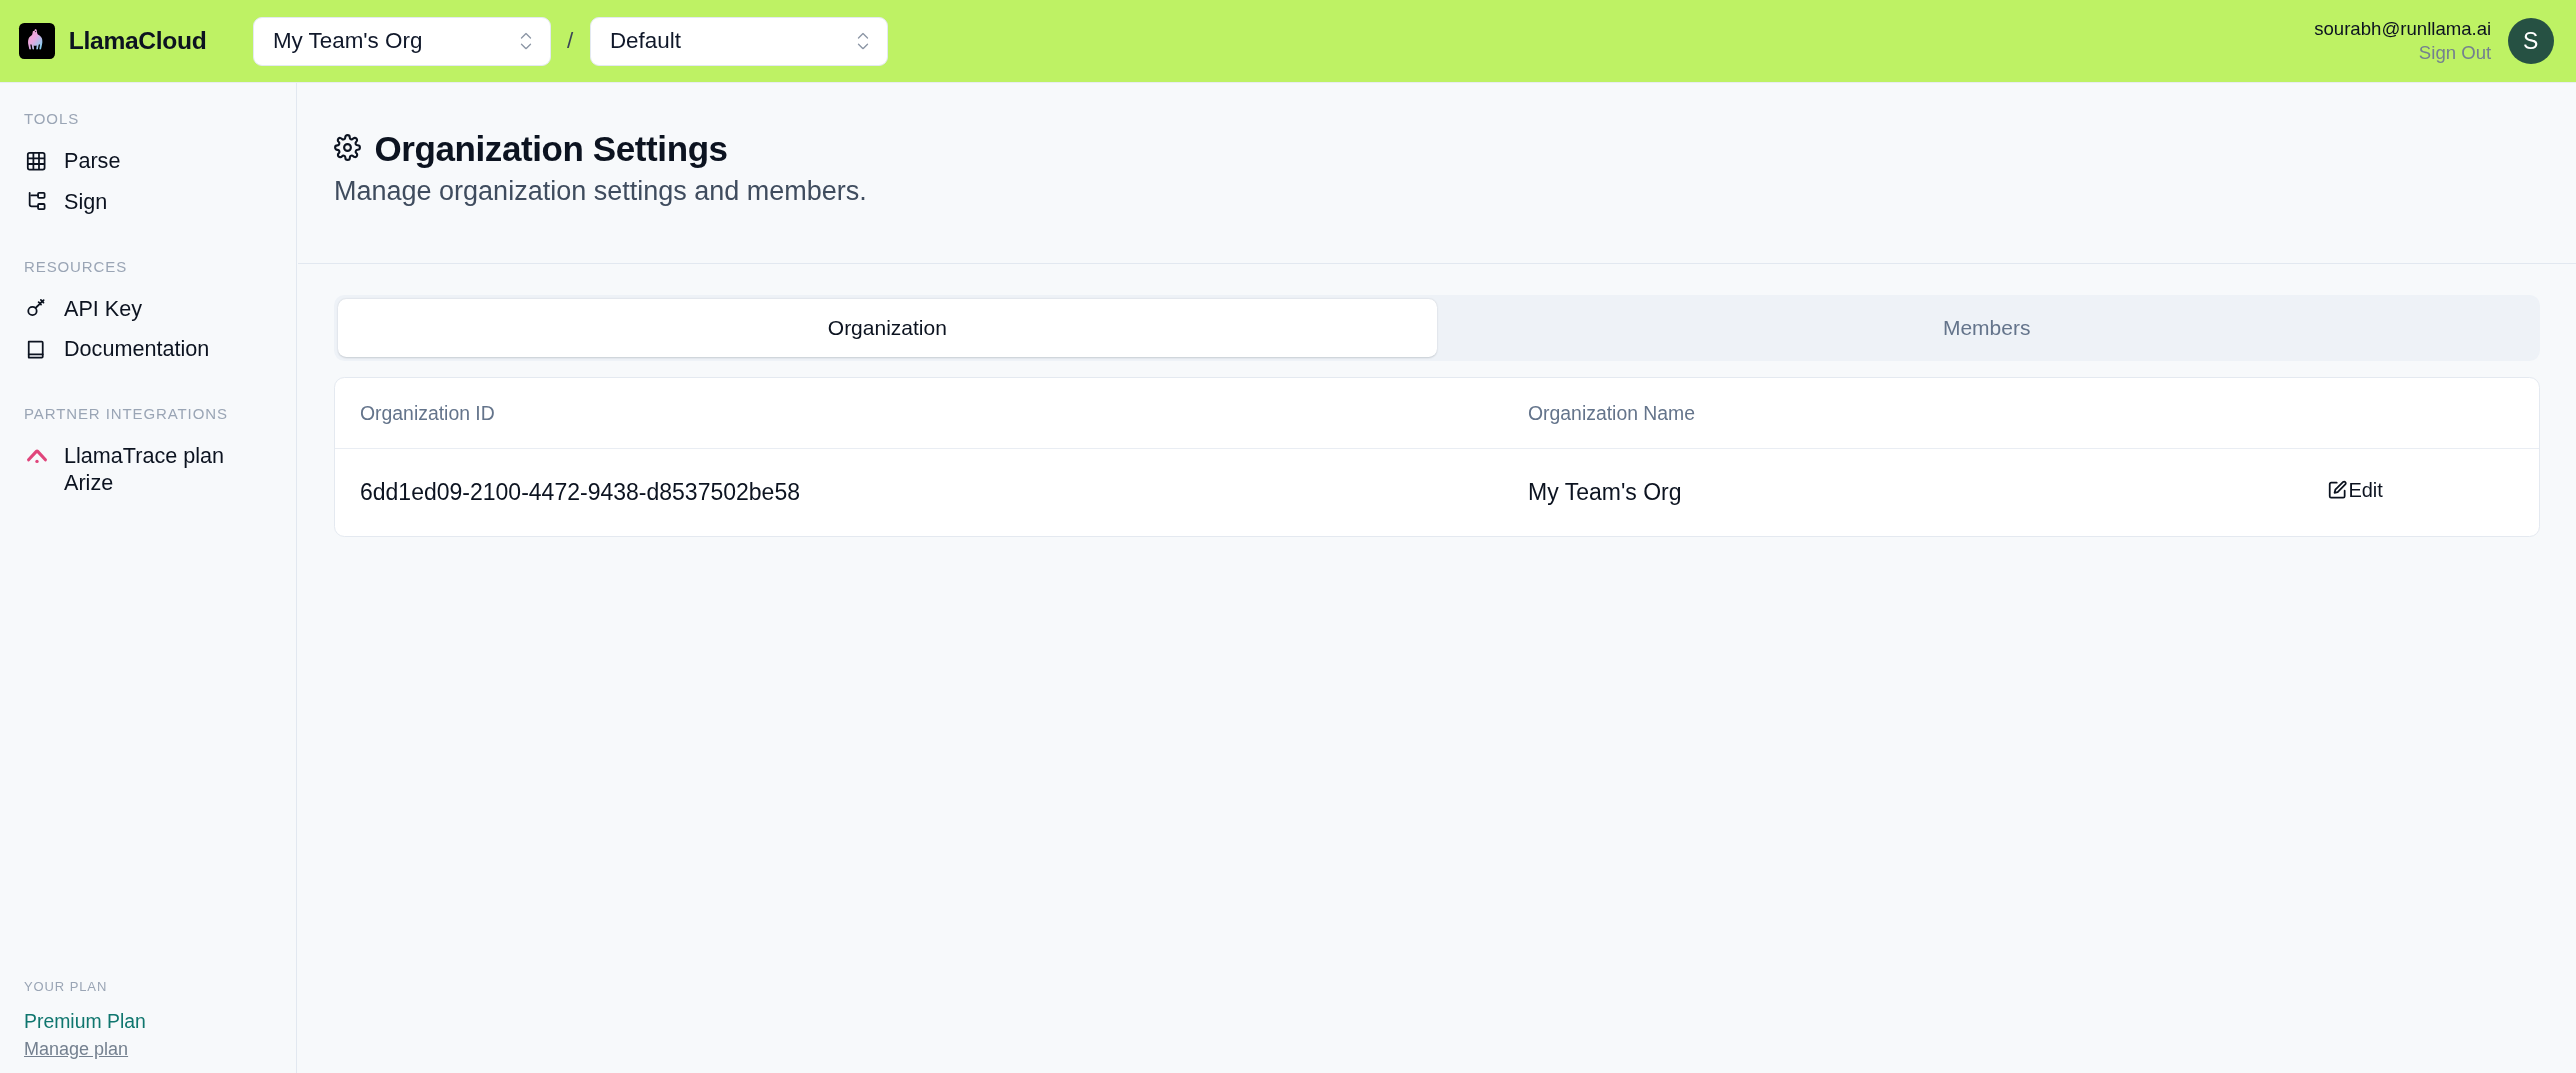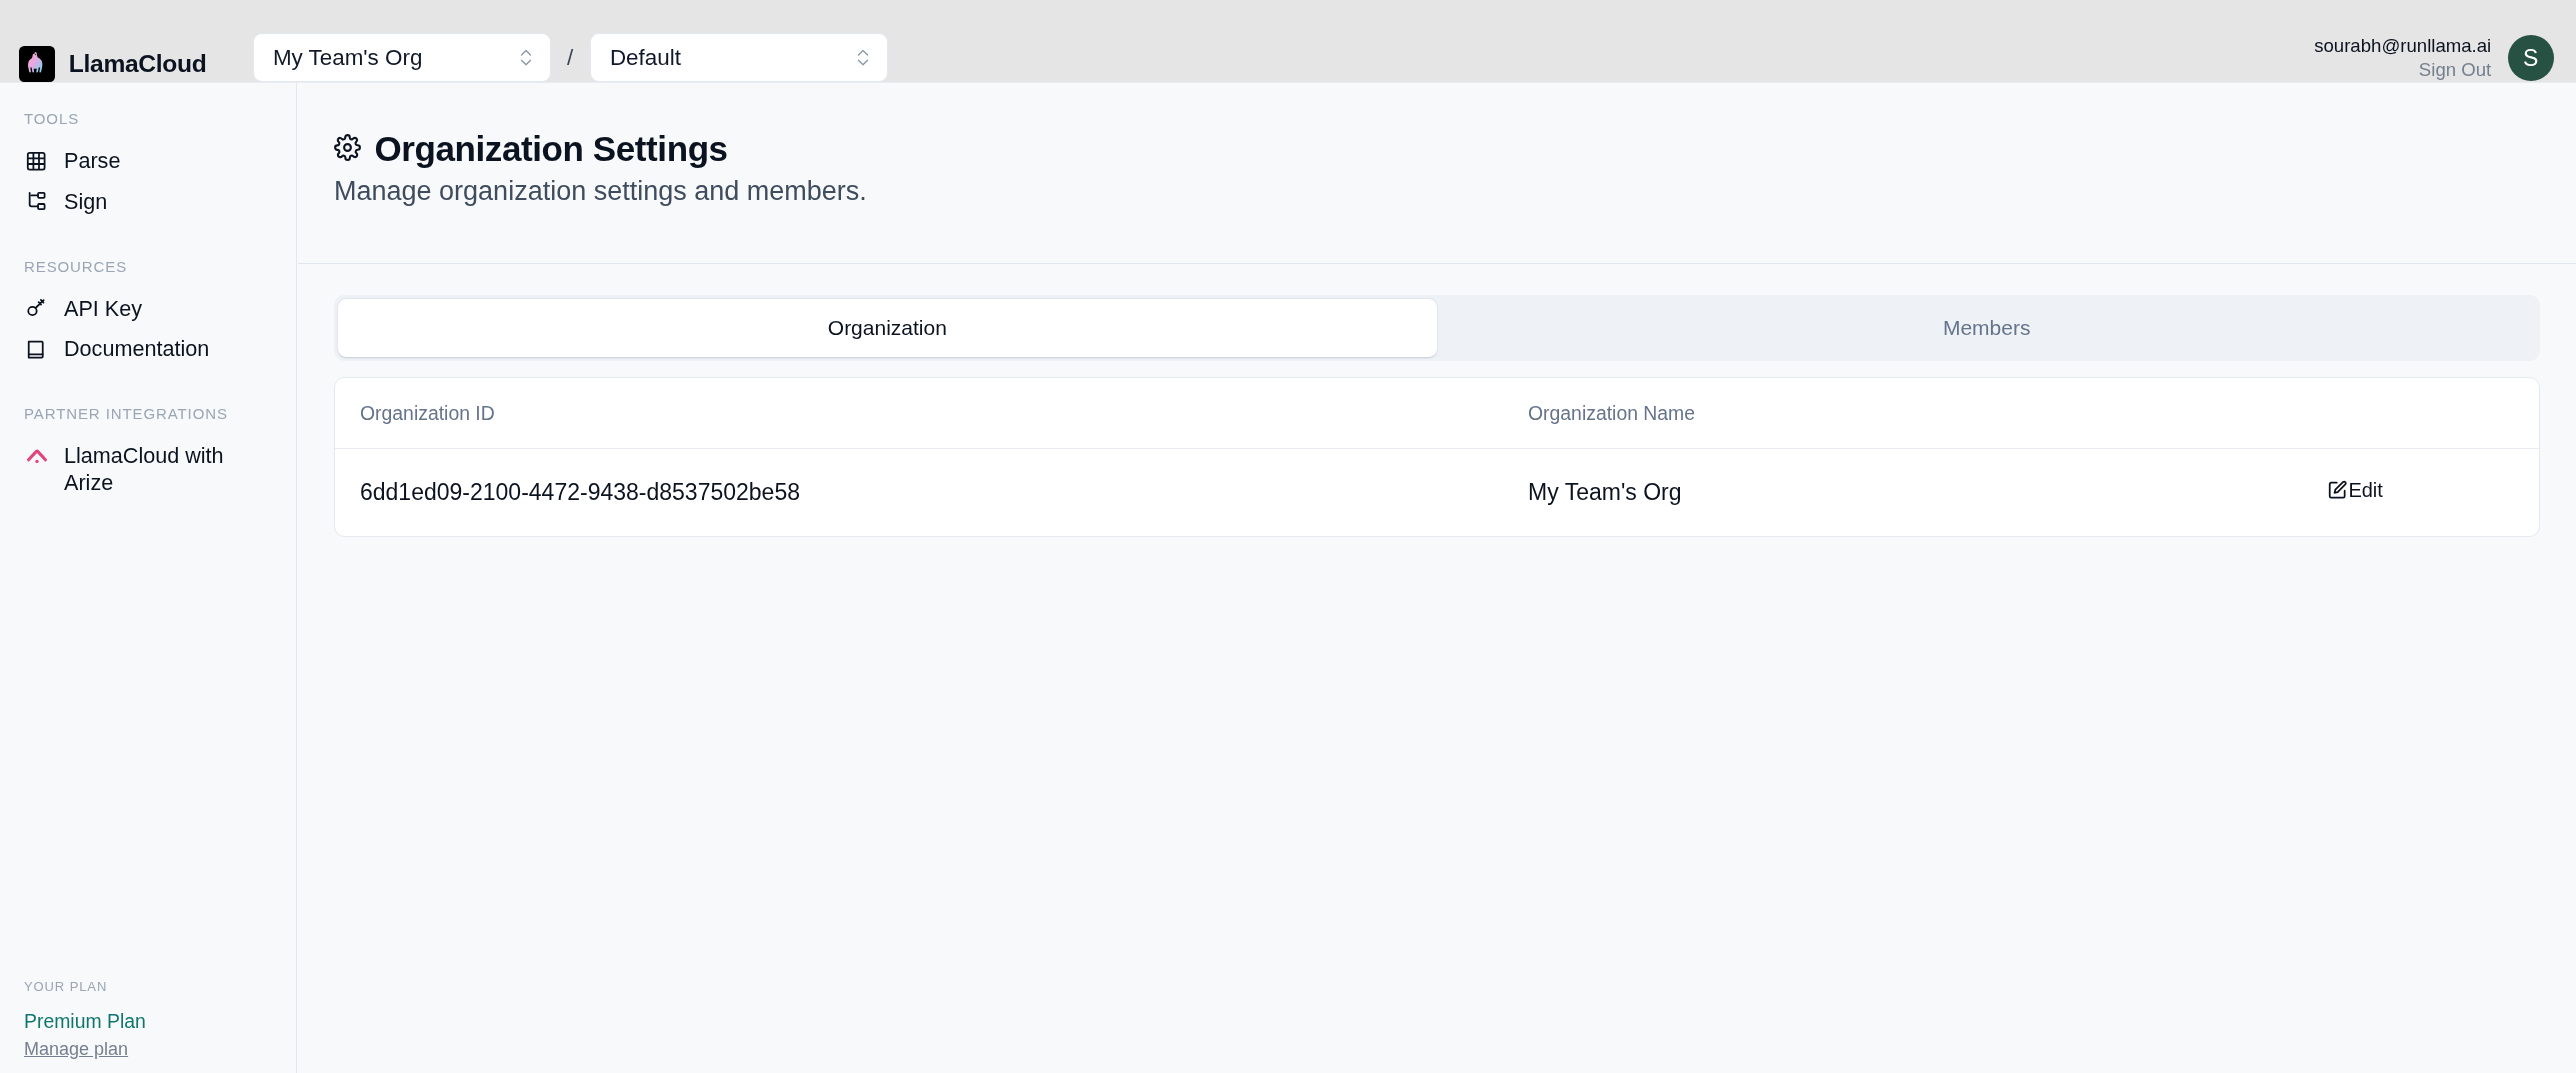--- a/index.html
+++ b/index.html
@@ -7,23 +7,23 @@
     width:2576px; height:1073px;
     background:#f7f9fb;
     font-family:"Liberation Sans", sans-serif;
     -webkit-font-smoothing:antialiased;
     overflow:hidden;
   }
 
   
   .topbar{
     position:absolute; top:0; left:0; width:2576px; height:83px;
-    background:#e5e5e5;
+    background:#bef264;
     border-bottom:1.5px solid #e8edf2;
-    display:flex; align-items:flex-end;
+    display:flex; align-items:center;
     z-index:5;
   }
   .brand{ display:flex; align-items:center; gap:13.4px; margin-left:19.4px; }
   .brand-mark{
     width:36px; height:36px; border-radius:5.2px; background:#000000;
     display:flex; align-items:center; justify-content:center; overflow:hidden;
   }
   .brand-name{
     font-size:24.6px; font-weight:bold; color:#0c1320; letter-spacing:-0.3px;
   }
@@ -262,21 +262,21 @@
   <div class="side-group">
     <div class="side-section-title">PARTNER INTEGRATIONS</div>
 
     <div class="side-item two-line">
       <span class="ico">
         <svg width="24" height="24" viewBox="0 0 24 24" fill="none">
           <path d="M3.6 15.8 11.4 7.4a.9.9 0 0 1 1.3 0l7.7 8.4" stroke="#e0457b" stroke-width="3.1" stroke-linecap="round" stroke-linejoin="round"></path>
           <circle cx="12" cy="17.4" r="1.7" fill="#e0457b"></circle>
         </svg>
       </span>
-      <span class="lbl">LlamaCloud with Arize</span>
+      <span class="lbl">LlamaTrace plan Arize</span>
     </div>
   </div>
 
   <div class="plan-block">
     <div class="plan-title">YOUR PLAN</div>
     <div class="plan-name">Premium Plan</div>
     <div class="plan-link">Manage plan</div>
   </div>
 </div>
 

